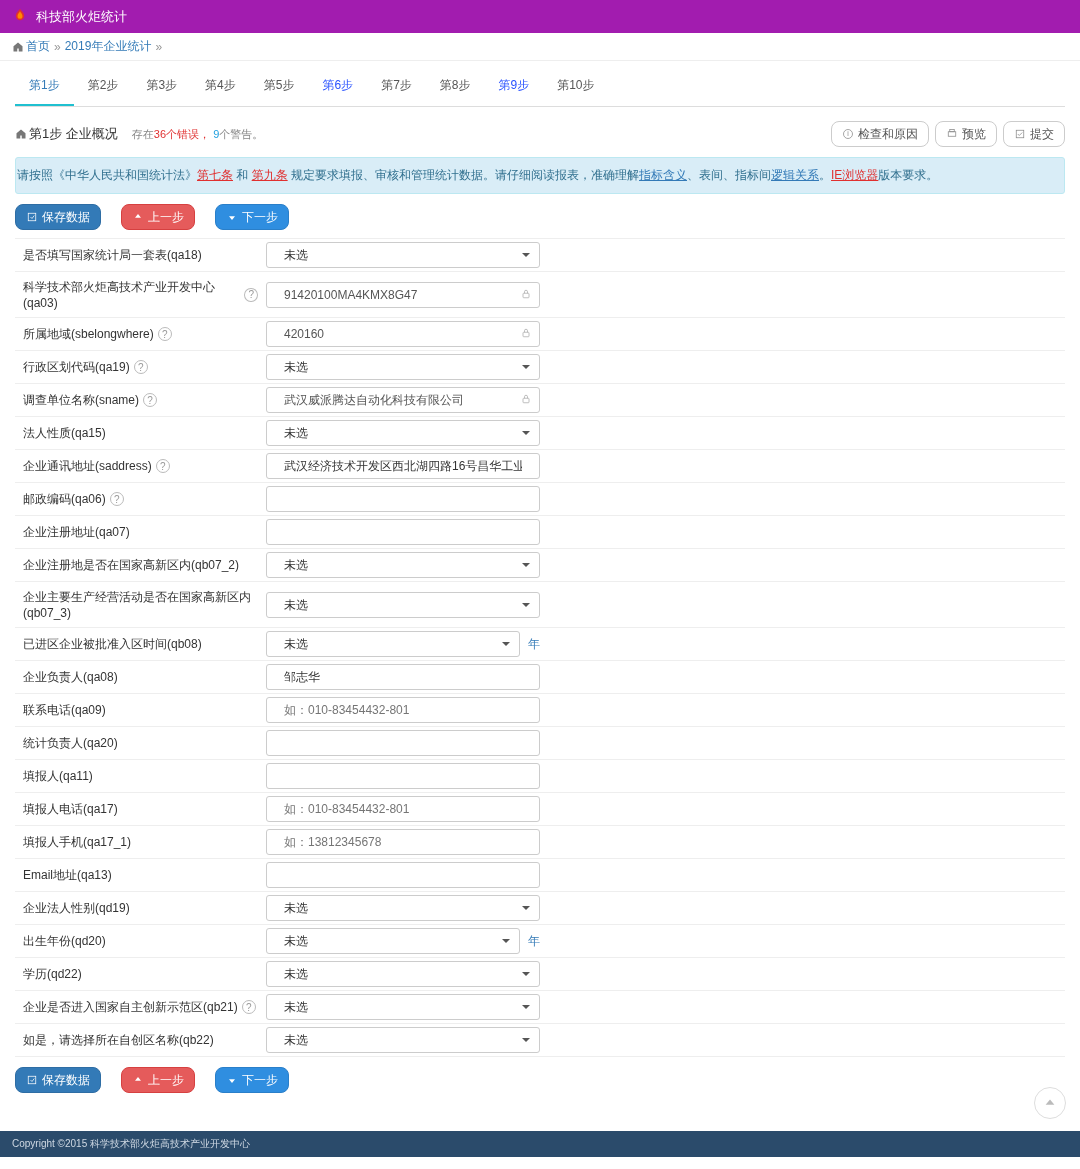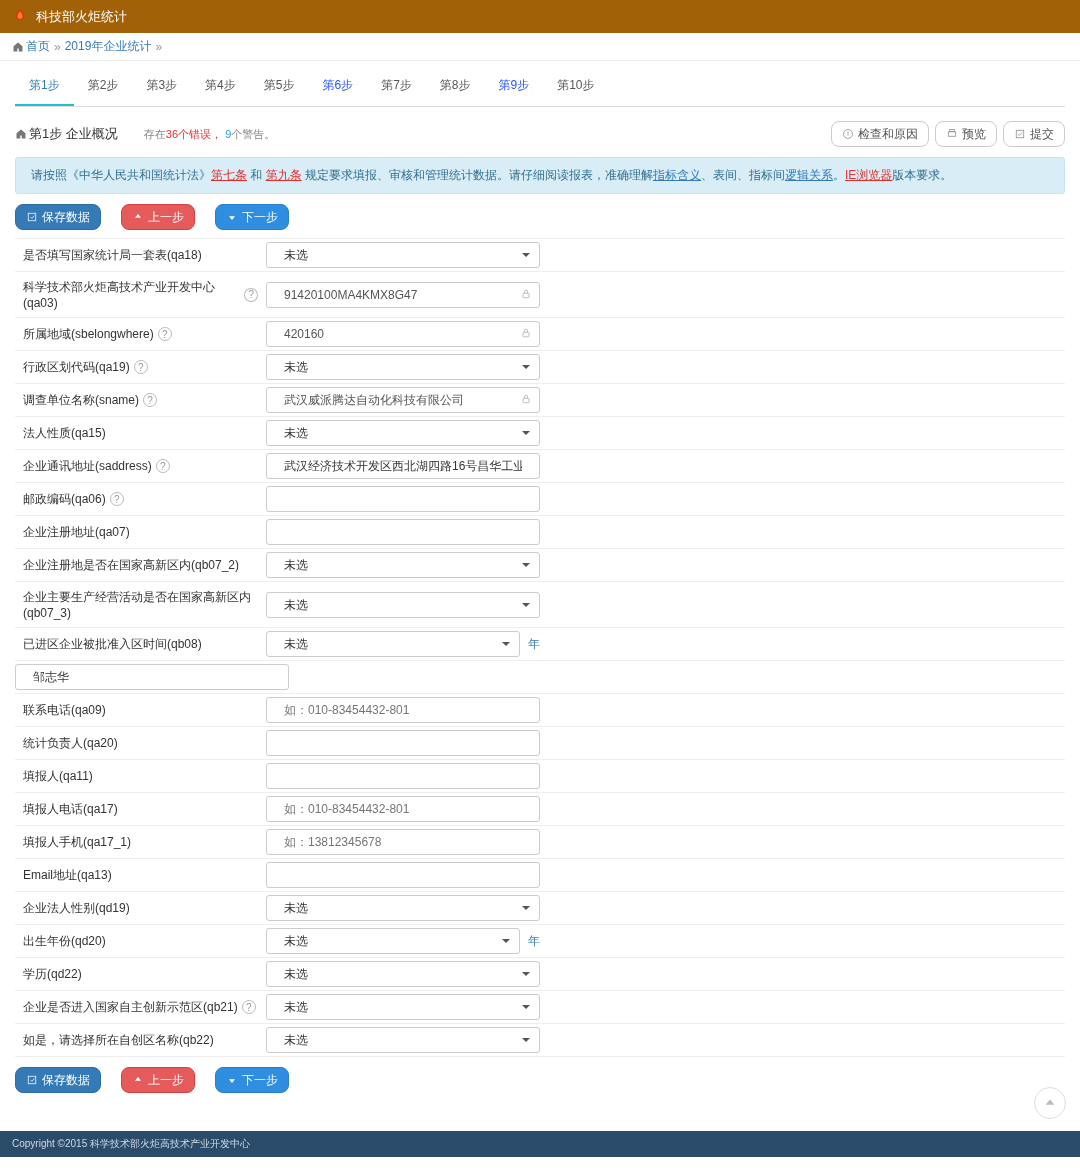--- a/index.html
+++ b/index.html
@@ -1,39 +1,39 @@
 <!DOCTYPE html>
 <html><head>
 <meta charset="utf-8">
 <style>
 *{box-sizing:border-box;margin:0;padding:0}
 body{font-family:"Microsoft YaHei",Arial,sans-serif;font-size:12px;background:#fff;color:#333}
-.header{background:#a16207;height:33px;display:flex;align-items:center;padding:0 10px}
+.header{background:#a21caf;height:33px;display:flex;align-items:center;padding:0 10px}
 .logo{width:20px;height:20px;margin-right:6px}
 .header-title{color:#fff;font-size:13px}
 .breadcrumb{height:28px;display:flex;align-items:center;padding:0 12px;font-size:12px;border-bottom:1px solid #eee}
 .breadcrumb a{color:#337ab7;text-decoration:none}
 .breadcrumb .sep{margin:0 4px;color:#999}
 .home-icon{width:12px;height:12px;margin-right:2px;display:inline-block;vertical-align:-1px}
 .main{padding:0 15px 30px}
 .tabs{display:flex;border-bottom:1px solid #ddd;margin-top:6px}
 .tab{padding:10px 14px;font-size:12px;color:#555;cursor:pointer;border-bottom:2px solid transparent}
 .tab.active{color:#337ab7;border-bottom-color:#20c0d0}
 .tab.hot{color:#2952ff}
 .section-head{display:flex;align-items:center;justify-content:space-between;padding:14px 0 10px}
 .section-title{display:flex;align-items:center;font-size:13px}
-.section-stats{margin-left:26px;color:#888;font-size:11px}
+.section-stats{margin-left:14px;color:#888;font-size:11px}
 .section-stats .err{color:#e03030}
 .section-stats .warn{color:#20a0e0}
 .actions{display:flex;gap:6px}
 .btn{display:inline-flex;align-items:center;gap:4px;height:26px;padding:0 10px;font-size:12px;border:1px solid #ccc;background:#fff;border-radius:8px;cursor:pointer;color:#555}
 .btn-primary{background:#337ab7;border-color:#2e6da4;color:#fff}
 .btn-danger{background:#e55b5b;border-color:#d64040;color:#fff}
 .btn-info{background:#2f8ee0;border-color:#2a7fc9;color:#fff}
-.alert{background:#d9edf7;border:1px solid #bce8f1;color:#31708f;padding:9px 15px;font-size:12px;border-radius:3px;margin-bottom:10px}
+.alert{background:#d9edf7;border:1px solid #bce8f1;color:#31708f;padding:9px 1px;font-size:12px;border-radius:3px;margin-bottom:10px}
 .alert .red{color:#e03030}
 .alert .link{color:#337ab7}
 .btn-bar{display:flex;gap:20px;margin-bottom:8px}
 .form-row{display:flex;min-height:31px;border-top:1px solid #eee;padding:0}
 .form-row:last-child{border-bottom:1px solid #eee}
 .form-label{width:251px;padding:7px 8px;font-size:12px;color:#333;display:flex;align-items:center;gap:4px}
 .form-ctrl{width:274px;padding:3px 0;display:flex;align-items:center;gap:6px}
 .input,.select{width:100%;height:26px;border:1px solid #ccc;border-radius:3px;padding:0 17px;font-size:12px;color:#333;background:#fff}
 .input[readonly]{background:#fff;color:#555}
 .select{appearance:none;padding-right:28px;position:relative}
@@ -253,20 +253,23 @@
       <div class="form-row">
         <div class="form-label">
           <span>已进区企业被批准入区时间(qb08)</span>
         </div>
         <div class="form-ctrl">
           <div class="select-wrap"><select class="select"><option>未选</option></select></div>
           <span class="suffix">年</span>
         </div>
       </div>
       <div class="form-row">
+        <div class="form-label">
+          <span>企业负责人(qa08)</span>
+        </div>
         <div class="form-ctrl">
           <input class="input" value="邹志华" style="">
         </div>
       </div>
       <div class="form-row">
         <div class="form-label">
           <span>联系电话(qa09)</span>
         </div>
         <div class="form-ctrl">
           <input class="input" placeholder="如：010-83454432-801" style="">

